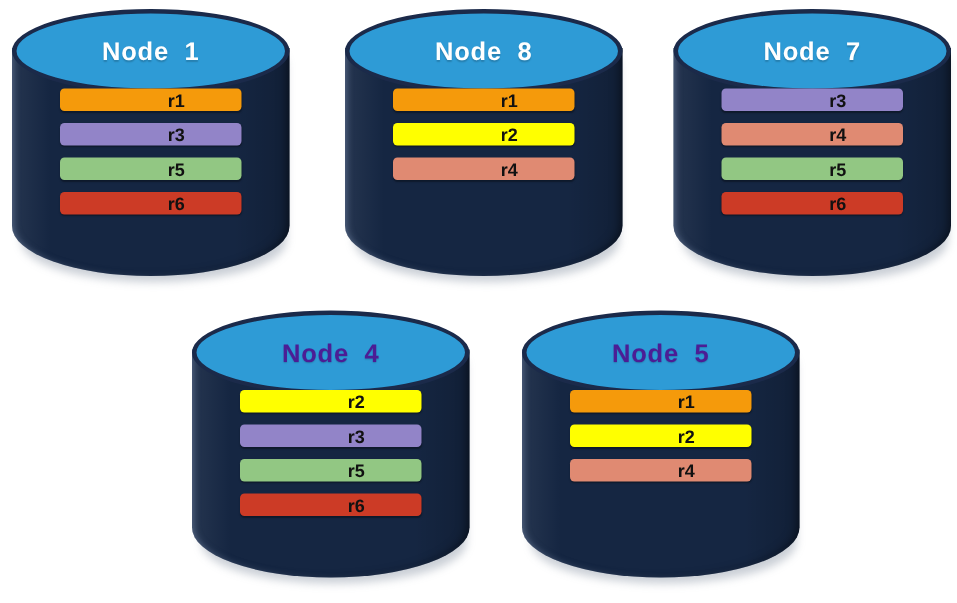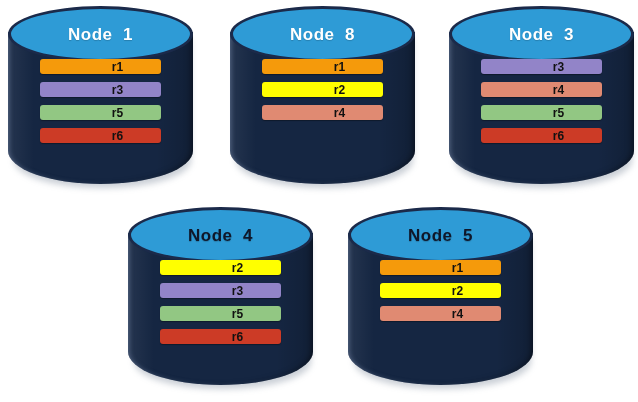--- a/index.html
+++ b/index.html
@@ -159,63 +159,63 @@
         </div>
         <div class="bar" style="background: rgb(224, 138, 114);">
           <span class="bar-label" style="color: rgb(17, 17, 17);">r4</span>
         </div>
       </div>
     </div>
     <div class="node" style="left: 449px; top: 6px;">
       <div class="node-shadow"></div>
       <div class="node-body" style="background: rgb(21, 38, 66);"></div>
       <div class="node-top" style="background: rgb(46, 155, 214); border-color: rgb(27, 42, 74);">
-        <div class="node-title" style="color: rgb(255, 255, 255);">Node  3</div>
+        <div class="node-title" style="color: rgb(255, 255, 255);">Node  7</div>
       </div>
       <div class="bars">
         <div class="bar" style="background: rgb(146, 132, 200);">
           <span class="bar-label" style="color: rgb(17, 17, 17);">r3</span>
         </div>
         <div class="bar" style="background: rgb(224, 138, 114);">
           <span class="bar-label" style="color: rgb(17, 17, 17);">r4</span>
         </div>
         <div class="bar" style="background: rgb(146, 199, 131);">
           <span class="bar-label" style="color: rgb(17, 17, 17);">r5</span>
         </div>
         <div class="bar" style="background: rgb(204, 59, 38);">
           <span class="bar-label" style="color: rgb(17, 17, 17);">r6</span>
         </div>
       </div>
     </div>
     <div class="node" style="left: 128px; top: 207px;">
       <div class="node-shadow"></div>
       <div class="node-body" style="background: rgb(21, 38, 66);"></div>
       <div class="node-top" style="background: rgb(46, 155, 214); border-color: rgb(27, 42, 74);">
-        <div class="node-title" style="color: #0f172a;">Node  4</div>
+        <div class="node-title" style="color: #4c1d95;">Node  4</div>
       </div>
       <div class="bars">
         <div class="bar" style="background: rgb(255, 255, 0);">
           <span class="bar-label" style="color: rgb(17, 17, 17);">r2</span>
         </div>
         <div class="bar" style="background: rgb(146, 132, 200);">
           <span class="bar-label" style="color: rgb(17, 17, 17);">r3</span>
         </div>
         <div class="bar" style="background: rgb(146, 199, 131);">
           <span class="bar-label" style="color: rgb(17, 17, 17);">r5</span>
         </div>
         <div class="bar" style="background: rgb(204, 59, 38);">
           <span class="bar-label" style="color: rgb(17, 17, 17);">r6</span>
         </div>
       </div>
     </div>
     <div class="node" style="left: 348px; top: 207px;">
       <div class="node-shadow"></div>
       <div class="node-body" style="background: rgb(21, 38, 66);"></div>
       <div class="node-top" style="background: rgb(46, 155, 214); border-color: rgb(27, 42, 74);">
-        <div class="node-title" style="color: #0f172a;">Node  5</div>
+        <div class="node-title" style="color: #4c1d95;">Node  5</div>
       </div>
       <div class="bars">
         <div class="bar" style="background: rgb(245, 154, 11);">
           <span class="bar-label" style="color: rgb(17, 17, 17);">r1</span>
         </div>
         <div class="bar" style="background: rgb(255, 255, 0);">
           <span class="bar-label" style="color: rgb(17, 17, 17);">r2</span>
         </div>
         <div class="bar" style="background: rgb(224, 138, 114);">
           <span class="bar-label" style="color: rgb(17, 17, 17);">r4</span>

